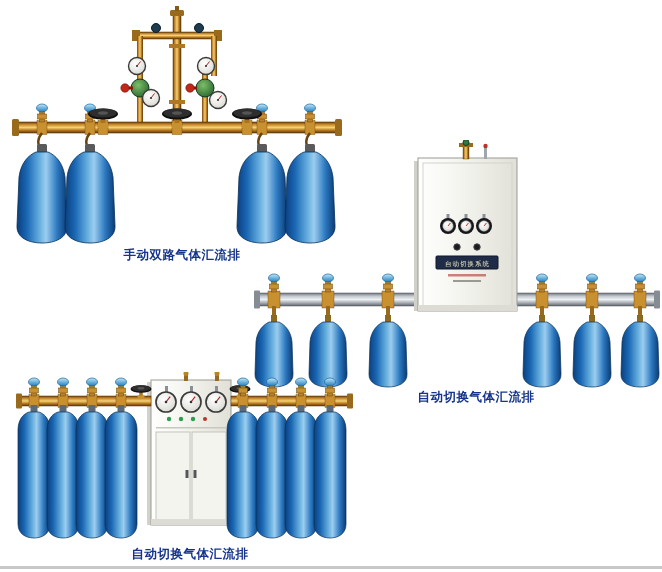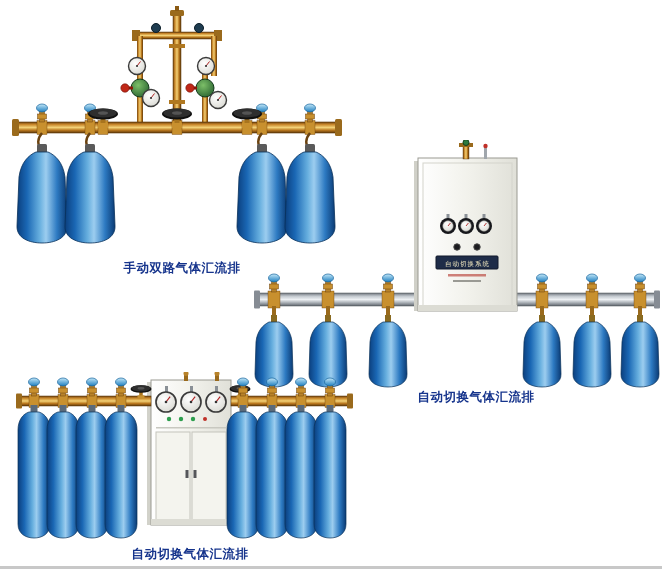--- a/index.html
+++ b/index.html
@@ -172,21 +172,21 @@
         <path d="M 254 127 C 249 133 249 139 254 143"></path>
         <path d="M 302 127 C 297 133 297 139 302 143"></path>
       </g>
 
       <use href="#sym-bottle-wide" xlink:href="#sym-bottle-wide" x="34" y="146"></use>
       <use href="#sym-bottle-wide" xlink:href="#sym-bottle-wide" x="82" y="146"></use>
       <use href="#sym-bottle-wide" xlink:href="#sym-bottle-wide" x="254" y="146"></use>
       <use href="#sym-bottle-wide" xlink:href="#sym-bottle-wide" x="302" y="146"></use>
     </svg>
   </div>
-  <div class="caption" style="left:92px; top:247px; width:180px;margin-top:13px;">手动双路气体汇流排</div>
+  <div class="caption" style="left:92px; top:247px; width:180px;">手动双路气体汇流排</div>
 
   <div class="fig" style="left:252px; top:140px;">
     <svg width="410" height="250" viewBox="0 0 410 250" xmlns:xlink="http://www.w3.org/1999/xlink">
 
       <g>
         <rect x="4" y="153" width="402" height="13" fill="url(#silverV)" stroke="#4a5056" stroke-width="0.5"></rect>
         <rect x="2" y="150.5" width="6" height="18" rx="1" fill="#868c94"></rect>
         <rect x="402" y="150.5" width="6" height="18" rx="1" fill="#868c94"></rect>
         <rect x="16" y="151" width="12" height="17" fill="#c8902e" stroke="#6e420e" stroke-width="0.4"></rect>
         <rect x="70" y="151" width="12" height="17" fill="#c8902e" stroke="#6e420e" stroke-width="0.4"></rect>

